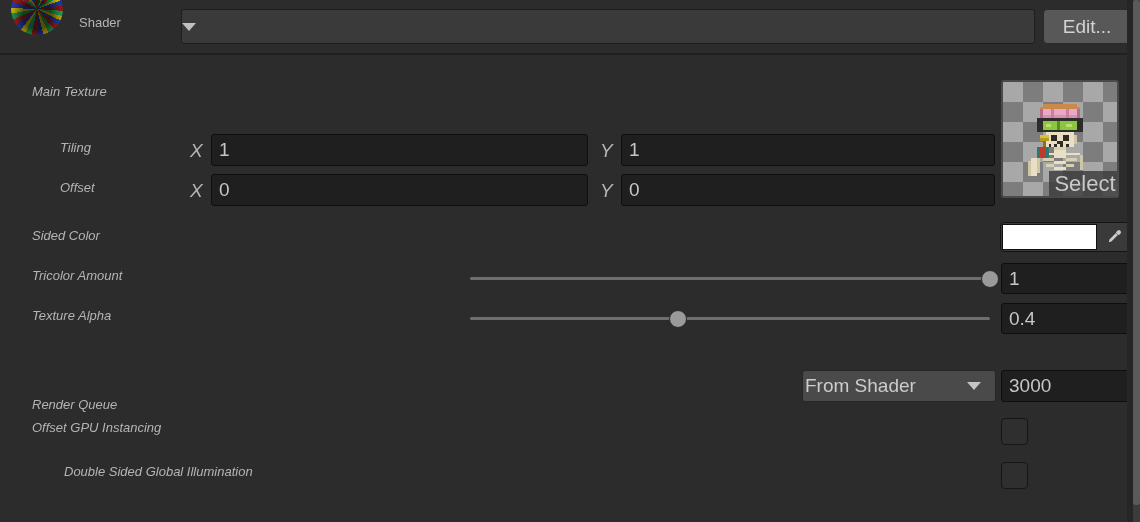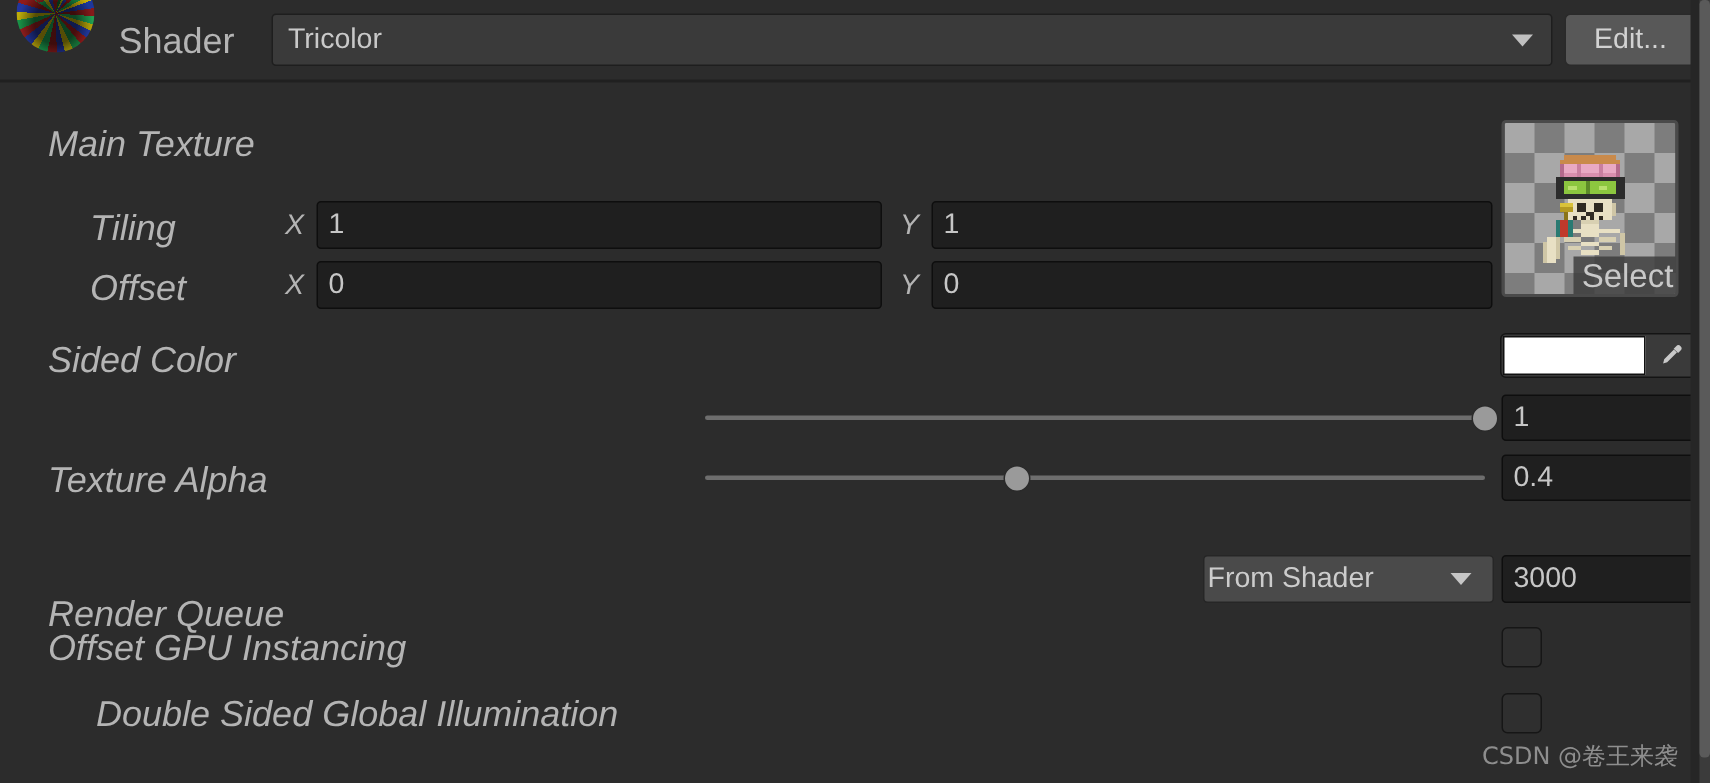--- a/index.html
+++ b/index.html
@@ -20,21 +20,21 @@
   #root {
     position: absolute;
     inset: 0;
     background: #2c2c2c;
   }
 
   
   .abs { position: absolute; font-style: italic; }
 
   .label {
-    font-size: 24px;
+    font-size: 13px;
     color: #b4b4b4;
     line-height: 1;
     white-space: nowrap;
     user-select: none;
   }
 
   .axis-label {
     font-size: 19px;
     color: #b4b4b4;
     line-height: 1;
@@ -316,21 +316,20 @@
 
 <div id="root">
 
   <div class="shader-row">
 
     <div class="mat-preview-icon"></div>
 
     <div class="label shader-label">Shader</div>
 
     <div class="shader-field">
-      <span class="value">Tricolor</span>
       <span class="caret-down"></span>
     </div>
 
     <div class="edit-button">
       <span>Edit...</span>
     </div>
   </div>
 
   <div class="hr-separator"></div>
 
@@ -420,20 +419,21 @@
   <div class="color-field">
     <div class="color-swatch" style="background: rgb(255, 255, 255);"></div>
     <div class="eyedropper">
       <svg width="19" height="19" viewBox="0 0 24 24" fill="none" stroke="#c9c9c9" stroke-width="2" stroke-linecap="round">
         <path d="M17 3.5a2.6 2.6 0 0 1 3.7 3.7l-2.1 2.1-3.7-3.7 2.1-2.1z" fill="#c9c9c9" stroke="none"></path>
         <path d="M15.1 6.4l2.5 2.5-8.2 8.2-3.4.9.9-3.4 8.2-8.2z" fill="#c9c9c9" stroke="none"></path>
       </svg>
     </div>
   </div>
 
+  <div class="label abs tri-amount-label">Tricolor Amount</div>
   <div class="slider slider-amount">
     <div class="track"></div>
     <div class="handle" id="amount-handle" style="left: 100%;"></div>
   </div>
   <div class="num-field amount-field">
     <span>1</span>
   </div>
 
   <div class="label abs tri-alpha-label">Texture Alpha</div>
   <div class="slider slider-alpha">
@@ -452,20 +452,19 @@
   <div class="num-field rq-value">
     <span>3000</span>
   </div>
 
   <div class="label abs gpu-label">Offset GPU Instancing</div>
   <div class="checkbox cb-gpu"></div>
 
   <div class="label abs dsgi-label">Double Sided Global Illumination</div>
   <div class="checkbox cb-dsgi"></div>
 
-  <div class="watermark">CSDN @卷王来袭</div>
 
   <div class="right-gutter"></div>
   <div class="scrollbar-track">
     <div class="scrollbar-thumb"></div>
   </div>
 
 </div>
 
 </body></html>

